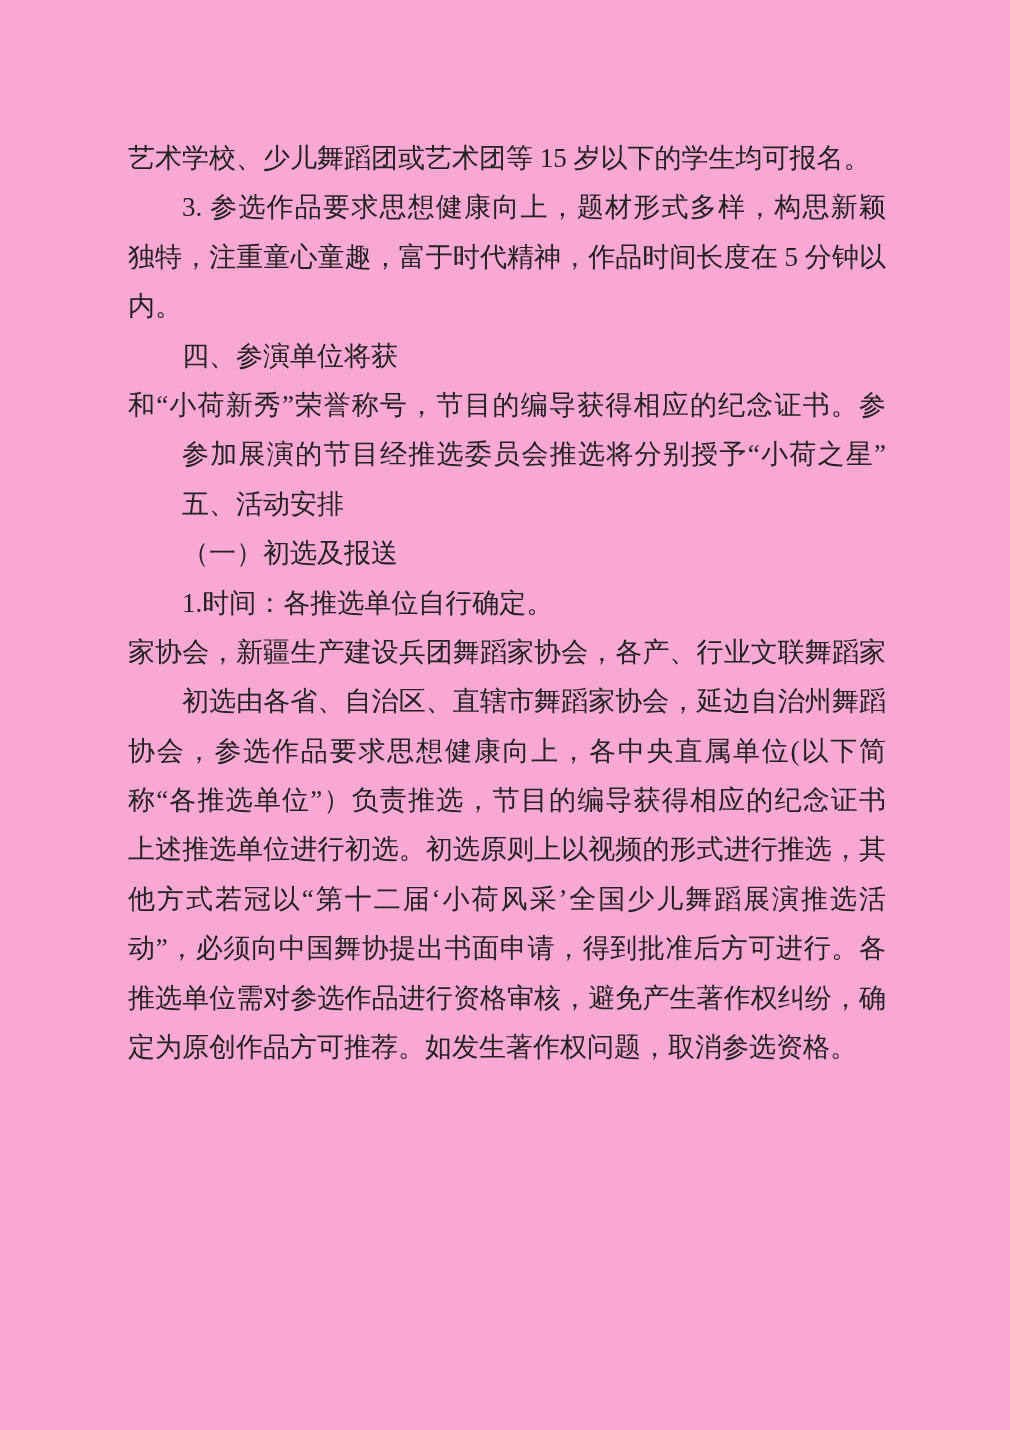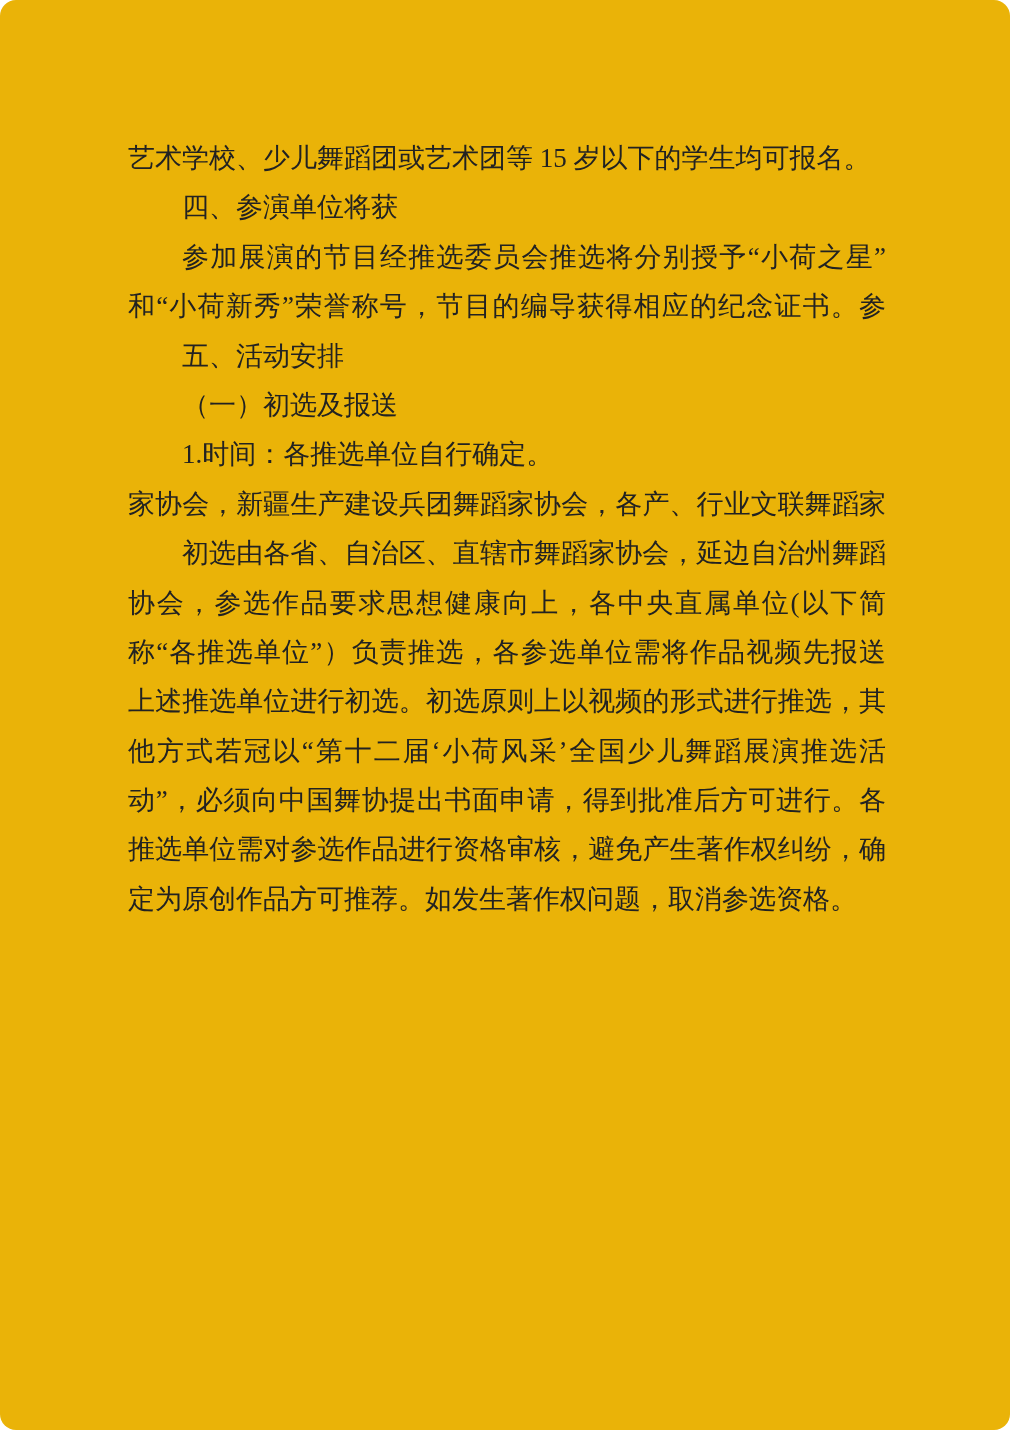--- a/index.html
+++ b/index.html
@@ -12,22 +12,21 @@
     height: 1430px;
     position: relative;
     font-family: "Liberation Serif", serif;
     overflow: hidden;
   }
   .page {
     position: absolute;
     left: 0; top: 0;
     width: 1010px;
     height: 1430px;
-    background: #eab308;
-    border-radius: 16px;
+    background: #f9a8d4;
   }
   .text-block {
     position: absolute;
     left: 128px;
     top: 134px;
     width: 758px;
   }
   .para {
     margin: 0;
     padding: 0;
@@ -56,40 +55,45 @@
 </style>
 </head>
 <body>
 
 <div class="page">
   <div class="text-block" id="doc">
       <div class="para">
         <div class="line">艺术学校、少儿舞蹈团或艺术团等 15 岁以下的学生均可报名。</div>
       </div>
       <div class="para">
+        <div class="line jfull indent">3. 参选作品要求思想健康向上，题材形式多样，构思新颖</div>
+        <div class="line jfull">独特，注重童心童趣，富于时代精神，作品时间长度在 5 分钟以</div>
+        <div class="line">内。</div>
+      </div>
+      <div class="para">
         <div class="line indent">四、参演单位将获</div>
       </div>
       <div class="para">
+        <div class="line jfull">和“小荷新秀”荣誉称号，节目的编导获得相应的纪念证书。参</div>
         <div class="line jfull indent">参加展演的节目经推选委员会推选将分别授予“小荷之星”</div>
-        <div class="line jfull">和“小荷新秀”荣誉称号，节目的编导获得相应的纪念证书。参</div>
       </div>
       <div class="para">
         <div class="line indent">五、活动安排</div>
       </div>
       <div class="para">
         <div class="line indent">（一）初选及报送</div>
       </div>
       <div class="para">
         <div class="line indent">1.时间：各推选单位自行确定。</div>
       </div>
       <div class="para">
         <div class="line jfull">家协会，新疆生产建设兵团舞蹈家协会，各产、行业文联舞蹈家</div>
         <div class="line jfull indent">初选由各省、自治区、直辖市舞蹈家协会，延边自治州舞蹈</div>
         <div class="line jfull">协会，参选作品要求思想健康向上，各中央直属单位(以下简</div>
-        <div class="line jfull">称“各推选单位”）负责推选，各参选单位需将作品视频先报送</div>
+        <div class="line jfull">称“各推选单位”）负责推选，节目的编导获得相应的纪念证书</div>
         <div class="line jfull">上述推选单位进行初选。初选原则上以视频的形式进行推选，其</div>
         <div class="line jfull">他方式若冠以“第十二届‘小荷风采’全国少儿舞蹈展演推选活</div>
         <div class="line jfull">动”，必须向中国舞协提出书面申请，得到批准后方可进行。各</div>
         <div class="line jfull">推选单位需对参选作品进行资格审核，避免产生著作权纠纷，确</div>
         <div class="line">定为原创作品方可推荐。如发生著作权问题，取消参选资格。</div>
       </div>
     </div>
 </div>
 
 </body></html>

